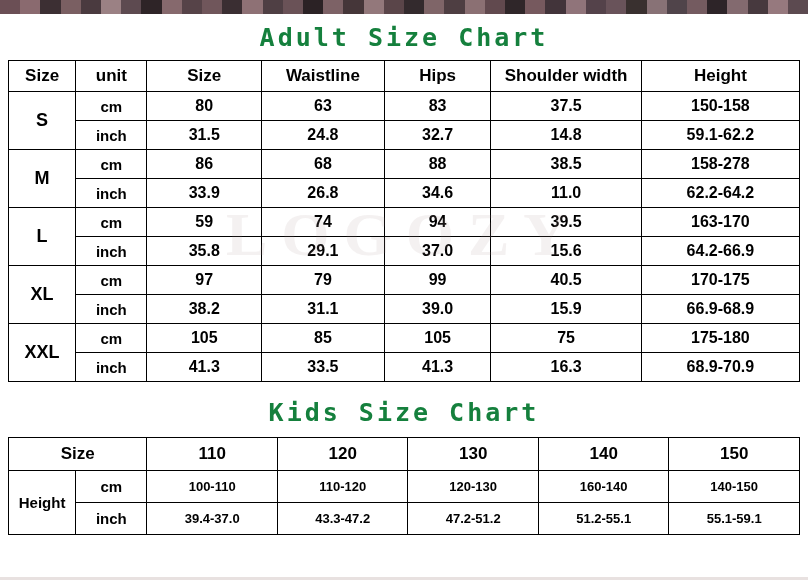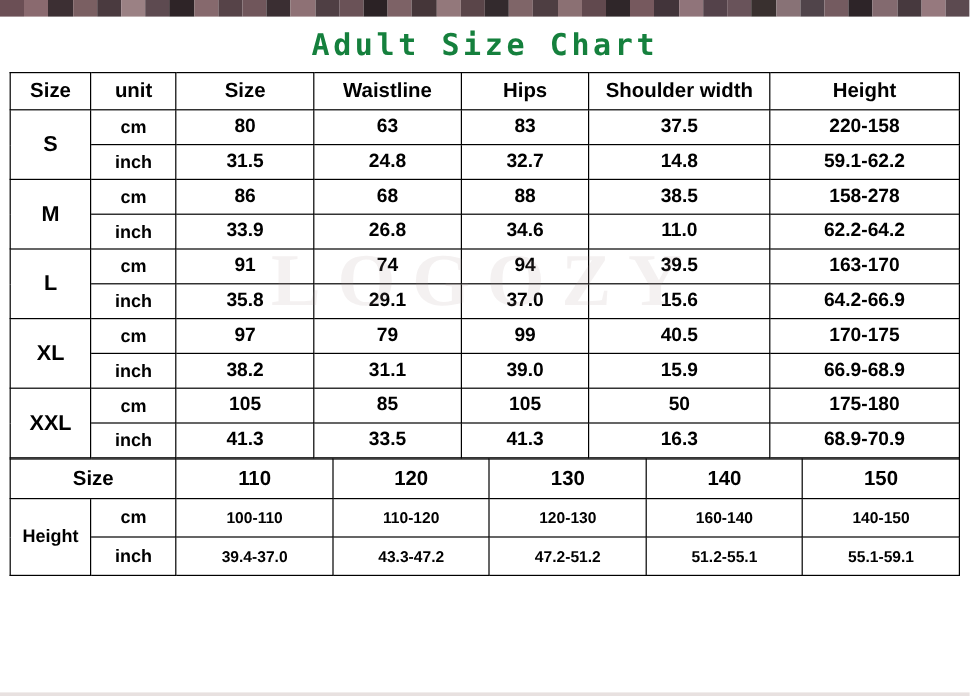--- a/index.html
+++ b/index.html
@@ -181,21 +181,21 @@
       </thead>
       <tbody>
 
         <tr>
           <td class="size-cell" rowspan="2">S</td>
           <td class="unit-cell">cm</td>
           <td>80</td>
           <td>63</td>
           <td>83</td>
           <td>37.5</td>
-          <td>220-158</td>
+          <td>150-158</td>
         </tr>
         <tr>
           <td class="unit-cell">inch</td>
           <td>31.5</td>
           <td>24.8</td>
           <td>32.7</td>
           <td>14.8</td>
           <td>59.1-62.2</td>
         </tr>
 
@@ -213,21 +213,21 @@
           <td>33.9</td>
           <td>26.8</td>
           <td>34.6</td>
           <td>11.0</td>
           <td>62.2-64.2</td>
         </tr>
 
         <tr>
           <td class="size-cell" rowspan="2">L</td>
           <td class="unit-cell">cm</td>
-          <td>91</td>
+          <td>59</td>
           <td>74</td>
           <td>94</td>
           <td>39.5</td>
           <td>163-170</td>
         </tr>
         <tr>
           <td class="unit-cell">inch</td>
           <td>35.8</td>
           <td>29.1</td>
           <td>37.0</td>
@@ -252,34 +252,35 @@
           <td>15.9</td>
           <td>66.9-68.9</td>
         </tr>
 
         <tr>
           <td class="size-cell" rowspan="2">XXL</td>
           <td class="unit-cell">cm</td>
           <td>105</td>
           <td>85</td>
           <td>105</td>
-          <td>50</td>
+          <td>75</td>
           <td>175-180</td>
         </tr>
         <tr>
           <td class="unit-cell">inch</td>
           <td>41.3</td>
           <td>33.5</td>
           <td>41.3</td>
           <td>16.3</td>
           <td>68.9-70.9</td>
         </tr>
       </tbody>
     </table>
 
+    <h1 class="chart-title kids">Kids Size Chart</h1>
 
     <table class="kids">
       <colgroup>
         <col style="width:8.5%">
           <col style="width:9%">
           <col style="width:16.5%">
         <col style="width:16.5%">
           <col style="width:16.5%">
           <col style="width:16.5%">
           <col style="width:16.5%">

